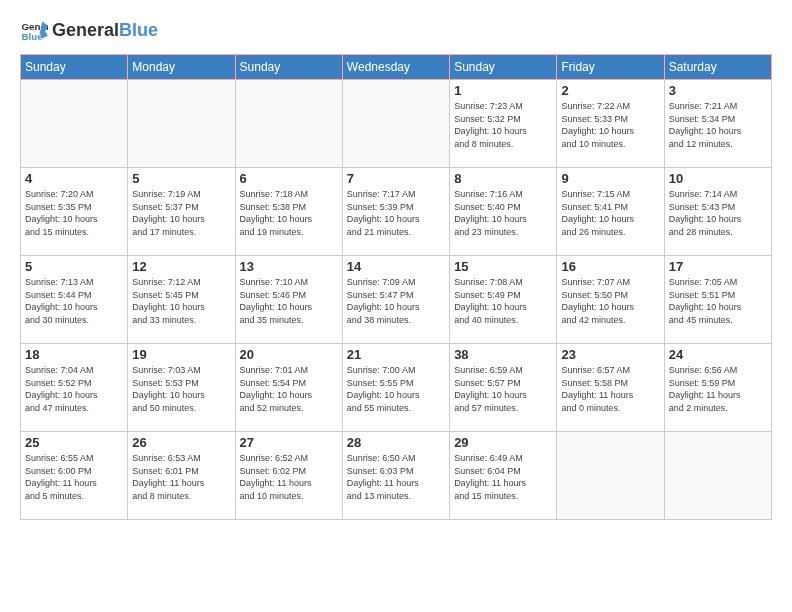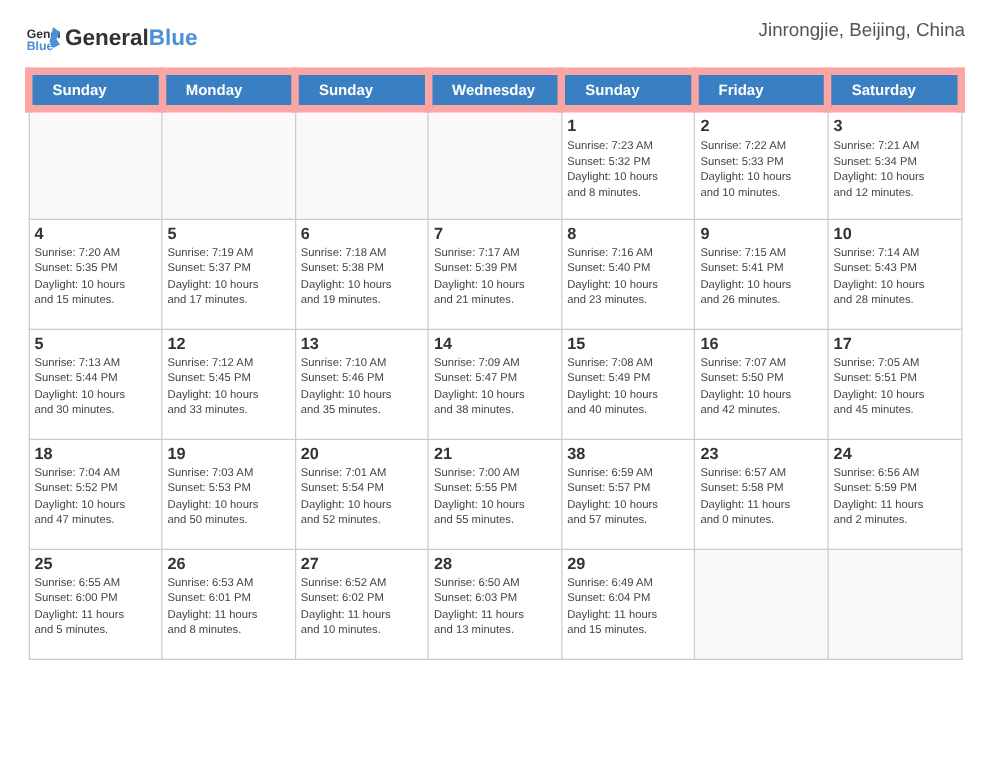--- a/index.html
+++ b/index.html
@@ -54,24 +54,24 @@
     }
     .calendar {
       width: 100%;
       border-collapse: collapse;
       table-layout: fixed;
     }
     .calendar th {
       background-color: #3a7fc1;
       color: white;
       font-size: 12px;
-      font-weight: bold;
-      padding: 5px 16px;
+      font-weight: normal;
+      padding: 5px 4px;
       text-align: left;
-      border: 6px solid #fca5a5;
+      border: 1px solid #fca5a5;
     }
     .calendar td {
       vertical-align: top;
       border: 1px solid #ccc;
       padding: 3px 4px;
       font-size: 9.5px;
       color: #333;
       height: 88px;
       width: calc(100% / 7);
     }
@@ -102,21 +102,20 @@
         <polygon points="32,8 40,14 36,22 40,28 32,32 28,24 30,18" fill="#4a90d9"></polygon>
       </svg>
       <div>
         <div style="display:flex; align-items:baseline; gap:0px;">
           <span class="logo-text-general">General</span>
             <span class="logo-text-blue">Blue</span>
         </div>
       </div>
     </div>
     <div class="title-area">
-      <div class="location">Jinrongjie, Beijing, China</div>
     </div>
   </div>
 
   <table class="calendar">
     <thead>
       <tr>
         <th>Sunday</th>
         <th>Monday</th>
         <th>Sunday</th>
         <th>Wednesday</th>

